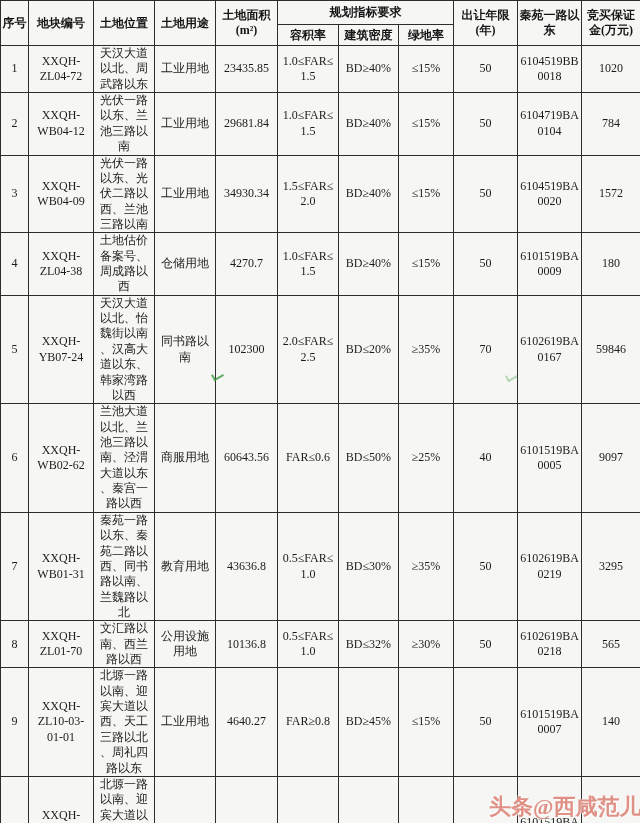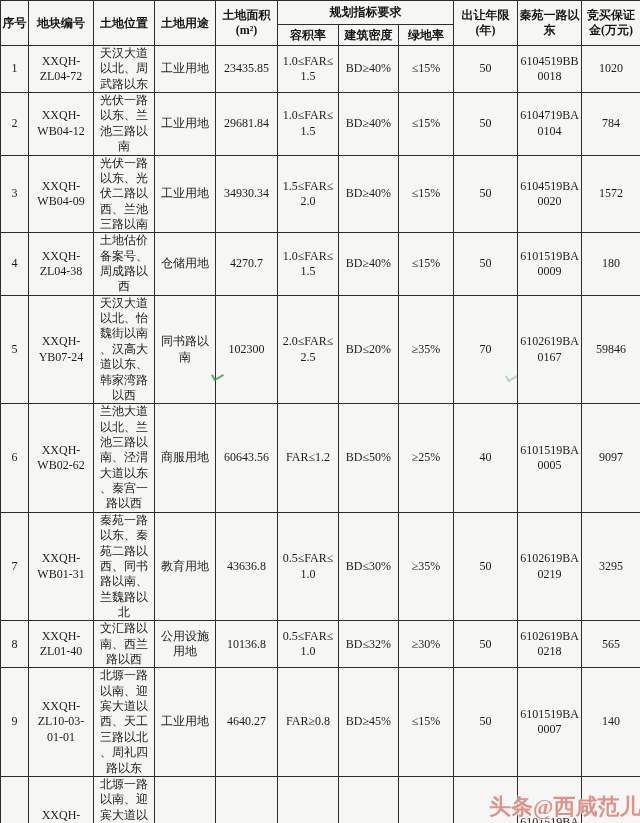--- a/index.html
+++ b/index.html
@@ -160,21 +160,21 @@
           <td class="c-years">70</td>
           <td class="c-record">6102619BA0167</td>
           <td class="c-deposit">59846</td>
         </tr>
         <tr style="height: 82px;">
           <td class="c-no">6</td>
           <td class="c-parcel_id">XXQH-WB02-62</td>
           <td class="c-location">兰池大道以北、兰池三路以南、泾渭大道以东、秦宫一路以西</td>
           <td class="c-use">商服用地</td>
           <td class="c-area">60643.56</td>
-          <td class="c-far">FAR≤1.2</td>
+          <td class="c-far">FAR≤0.6</td>
           <td class="c-bd">BD≤50%</td>
           <td class="c-green">≥25%</td>
           <td class="c-years">40</td>
           <td class="c-record">6101519BA0005</td>
           <td class="c-deposit">9097</td>
         </tr>
         <tr style="height: 66px;">
           <td class="c-no">7</td>
           <td class="c-parcel_id">XXQH-WB01-31</td>
           <td class="c-location">秦苑一路以东、秦苑二路以西、同书路以南、兰魏路以北</td>
@@ -182,21 +182,21 @@
           <td class="c-area">43636.8</td>
           <td class="c-far">0.5≤FAR≤1.0</td>
           <td class="c-bd">BD≤30%</td>
           <td class="c-green">≥35%</td>
           <td class="c-years">50</td>
           <td class="c-record">6102619BA0219</td>
           <td class="c-deposit">3295</td>
         </tr>
         <tr style="height: 40px;">
           <td class="c-no">8</td>
-          <td class="c-parcel_id">XXQH-ZL01-40</td>
+          <td class="c-parcel_id">XXQH-ZL01-70</td>
           <td class="c-location">文汇路以南、西兰路以西</td>
           <td class="c-use">公用设施用地</td>
           <td class="c-area">10136.8</td>
           <td class="c-far">0.5≤FAR≤1.0</td>
           <td class="c-bd">BD≤32%</td>
           <td class="c-green">≥30%</td>
           <td class="c-years">50</td>
           <td class="c-record">6102619BA0218</td>
           <td class="c-deposit">565</td>
         </tr>

